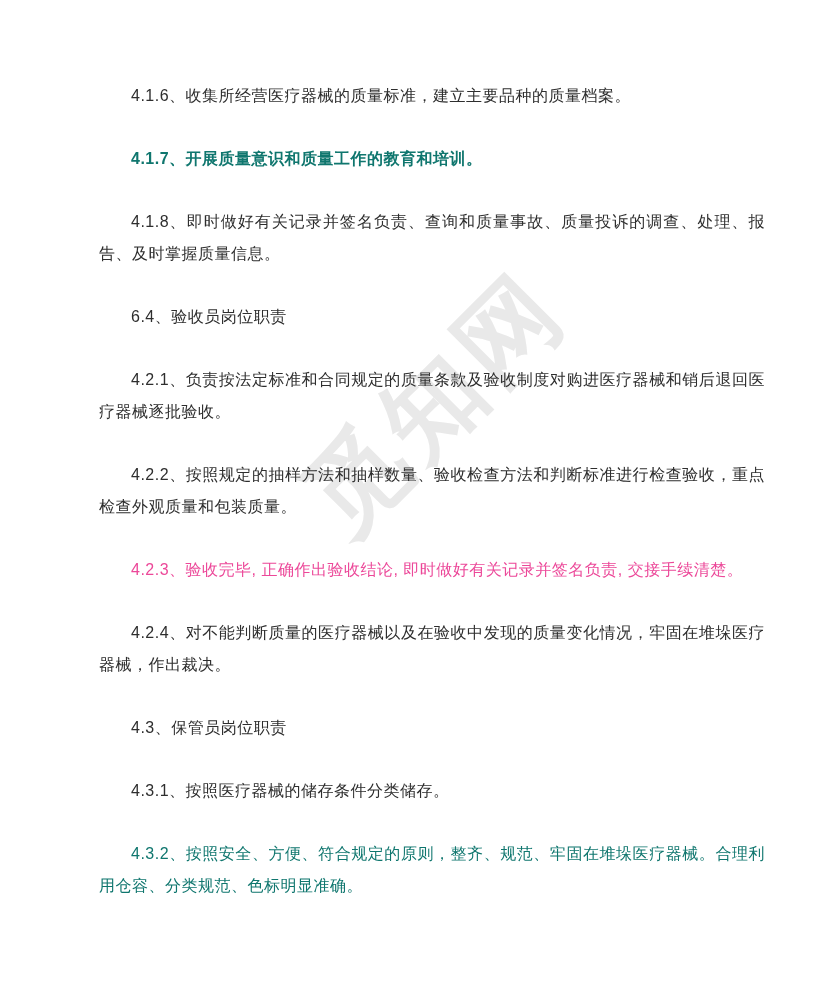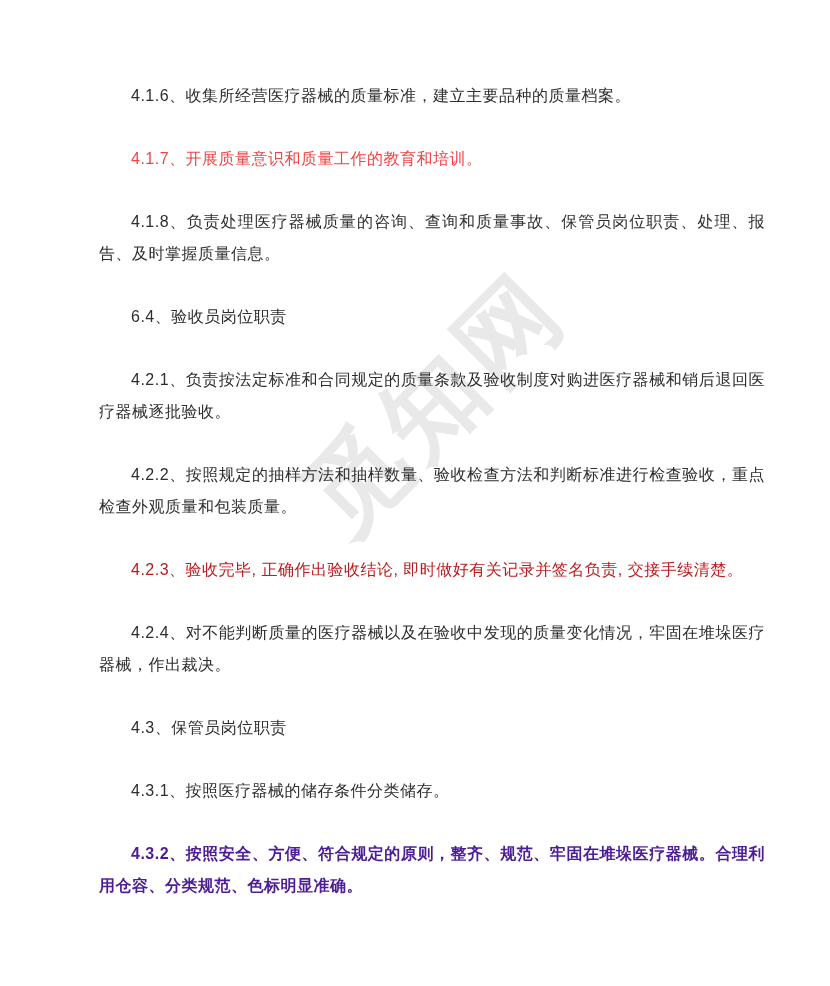--- a/index.html
+++ b/index.html
@@ -47,24 +47,24 @@
     word-break: break-all;
   }
 </style>
 </head>
 <body>
 
 <div class="page" style="background: rgb(255, 255, 255);">
   <div class="watermark" style="color: rgb(233, 233, 233);">觅知网</div>
   <div class="body-text" id="paragraphs">
       <p class="para" style="color: rgb(46, 46, 46);">4.1.6、收集所经营医疗器械的质量标准，建立主要品种的质量档案。</p>
-      <p class="para" style="color: #ef4444;">4.1.7、开展质量意识和质量工作的教育和培训。</p>
-      <p class="para" style="color: rgb(46, 46, 46);">4.1.8、负责处理医疗器械质量的咨询、查询和质量事故、保管员岗位职责、处理、报告、及时掌握质量信息。</p>
+      <p class="para" style="color: #0f766e; font-weight: bold;">4.1.7、开展质量意识和质量工作的教育和培训。</p>
+      <p class="para" style="color: rgb(46, 46, 46);">4.1.8、即时做好有关记录并签名负责、查询和质量事故、质量投诉的调查、处理、报告、及时掌握质量信息。</p>
       <p class="para" style="color: rgb(46, 46, 46);">6.4、验收员岗位职责</p>
       <p class="para" style="color: rgb(46, 46, 46); margin-top: 23px;">4.2.1、负责按法定标准和合同规定的质量条款及验收制度对购进医疗器械和销后退回医疗器械逐批验收。</p>
       <p class="para" style="color: rgb(46, 46, 46);">4.2.2、按照规定的抽样方法和抽样数量、验收检查方法和判断标准进行检查验收，重点检查外观质量和包装质量。</p>
-      <p class="para" style="color: #b91c1c;">4.2.3、验收完毕, 正确作出验收结论, 即时做好有关记录并签名负责, 交接手续清楚。</p>
+      <p class="para" style="color: #ec4899;">4.2.3、验收完毕, 正确作出验收结论, 即时做好有关记录并签名负责, 交接手续清楚。</p>
       <p class="para" style="color: rgb(46, 46, 46);">4.2.4、对不能判断质量的医疗器械以及在验收中发现的质量变化情况，牢固在堆垛医疗器械，作出裁决。</p>
       <p class="para" style="color: rgb(46, 46, 46);">4.3、保管员岗位职责</p>
       <p class="para" style="color: rgb(46, 46, 46);">4.3.1、按照医疗器械的储存条件分类储存。</p>
-      <p class="para" style="color: #4c1d95; font-weight: bold;">4.3.2、按照安全、方便、符合规定的原则，整齐、规范、牢固在堆垛医疗器械。合理利用仓容、分类规范、色标明显准确。</p>
+      <p class="para" style="color: #0f766e;">4.3.2、按照安全、方便、符合规定的原则，整齐、规范、牢固在堆垛医疗器械。合理利用仓容、分类规范、色标明显准确。</p>
     </div>
 </div>
 
 </body></html>

